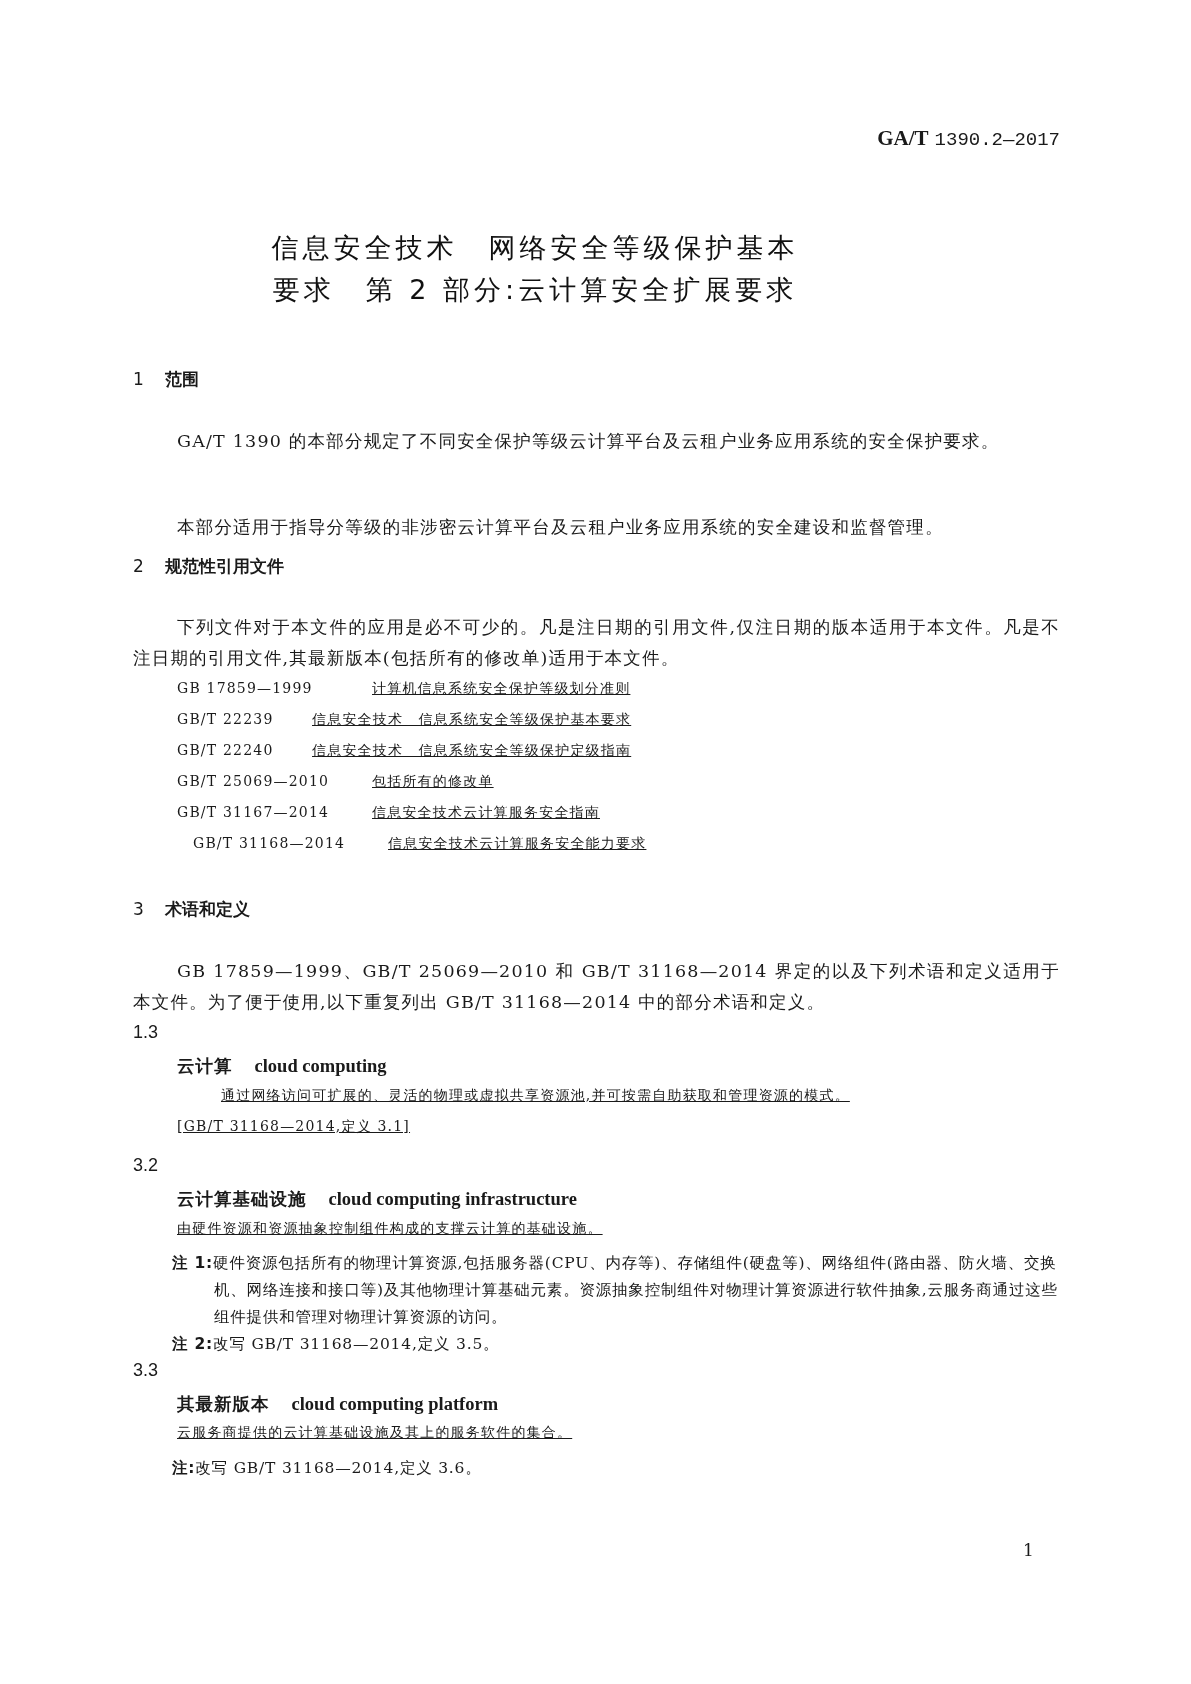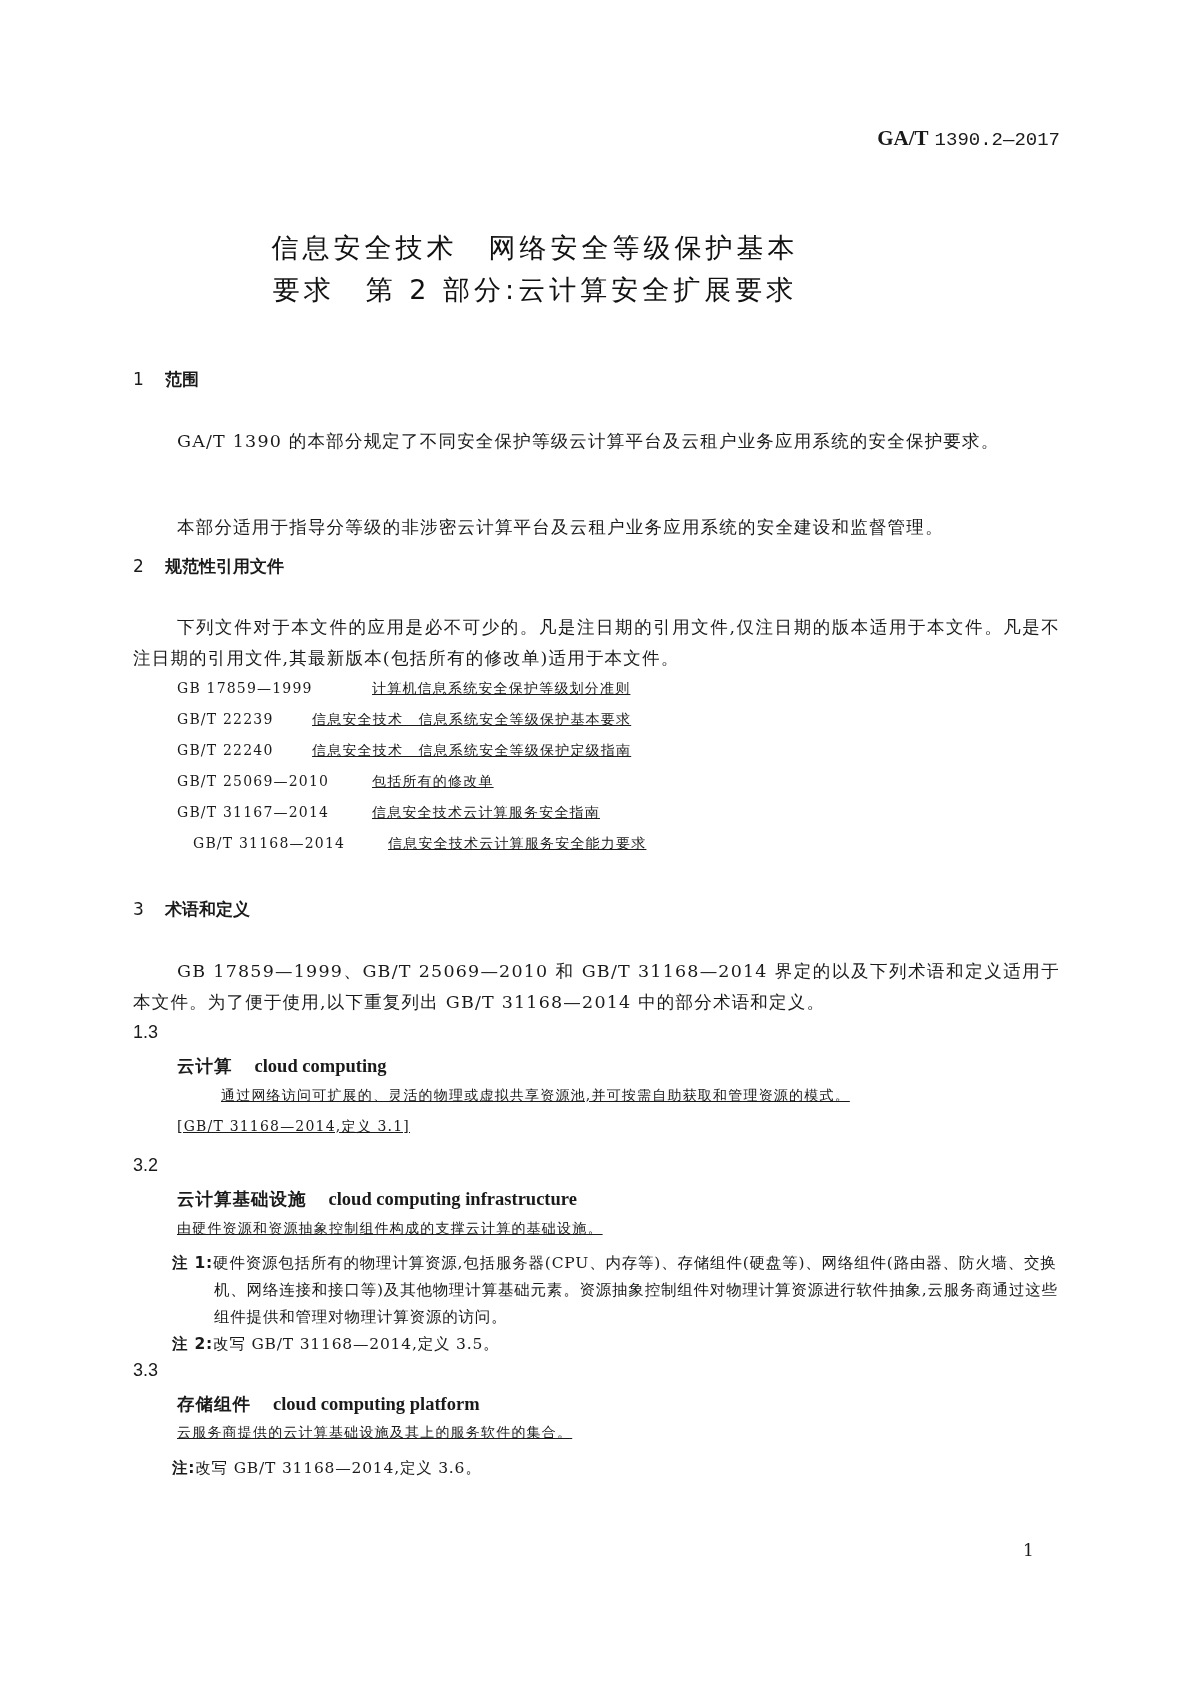--- a/index.html
+++ b/index.html
@@ -88,20 +88,20 @@
 <div class="abs line" style="left:177px; top:1220px;">由硬件资源和资源抽象控制组件构成的支撑云计算的基础设施。</div>
 <div class="abs note note-wrap" style="top:1250px;">
   <span class="hang"><b>注 1:</b><span>硬件资源包括所有的物理计算资源,包括服务器(CPU、内存等)、存储组件(硬盘等)、网络组件(路由器、防火墙、交换机、网络连接和接口等)及其他物理计算基础元素。资源抽象控制组件对物理计算资源进行软件抽象,云服务商通过这些组件提供和管理对物理计算资源的访问。</span></span>
 </div>
 <div class="abs note" style="left:172px; top:1331px;">
   <b>注 2:</b><span>改写 GB/T 31168—2014,定义 3.5。</span>
 </div>
 
 <div class="abs termno" style="top:1360px;">3.3</div>
 <div class="abs term" style="top:1392px;">
-  <span>存储组件</span><span class="en">cloud computing platform</span>
+  <span>其最新版本</span><span class="en">cloud computing platform</span>
 </div>
 <div class="abs line" style="left:177px; top:1424px;">云服务商提供的云计算基础设施及其上的服务软件的集合。</div>
 <div class="abs note" style="left:172px; top:1455px;">
   <b>注:</b><span>改写 GB/T 31168—2014,定义 3.6。</span>
 </div>
 
 <div class="abs pageno">1</div>
 
 </body></html>

